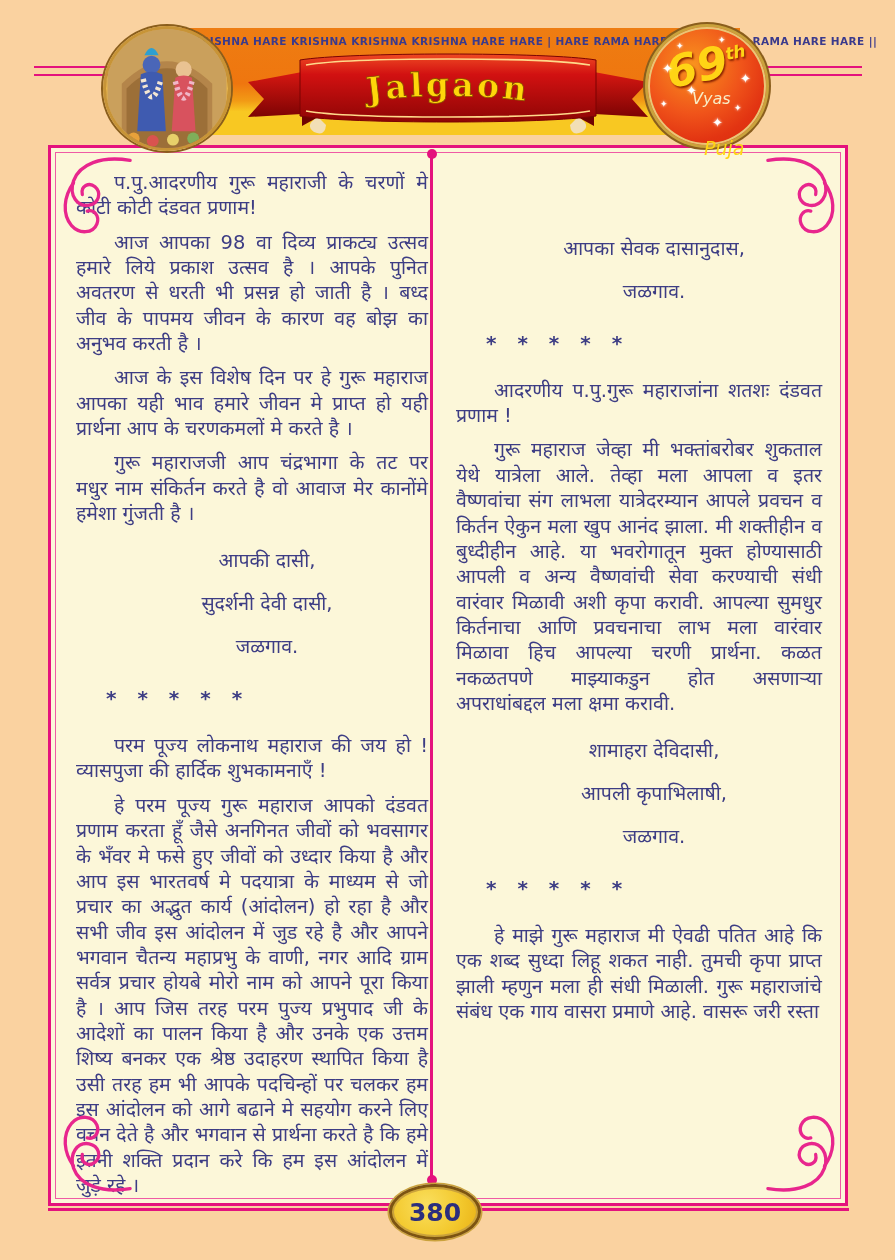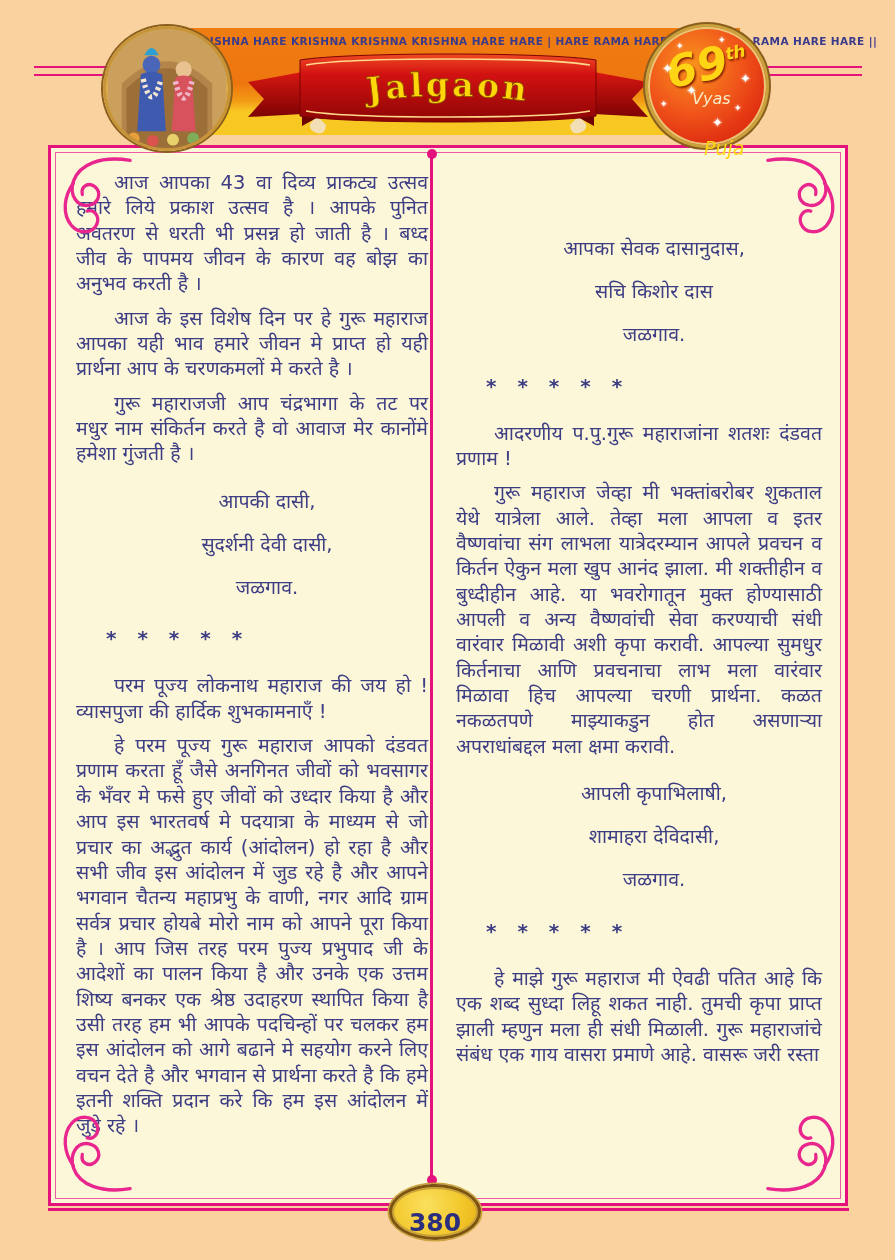--- a/index.html
+++ b/index.html
@@ -61,21 +61,21 @@
   .col-left{left:76px;top:170px;width:352px;}
   .col-right{left:456px;top:170px;width:366px;padding-top:44px;}
   .para{margin:0 0 9px 0;text-indent:38px;}
   .signature{margin:14px 0 4px 30px;line-height:2.2;text-align:center;}
   .separator{margin:16px 0 22px 30px;font-weight:bold;letter-spacing:7px;font-size:20px;text-align:left;}
 
   
   .pagenum{position:absolute;left:389px;top:1184px;width:86px;height:50px;z-index:5;border-radius:50%;
     background:radial-gradient(circle at 40% 35%,#fadf5e 0%,#f3c92e 55%,#e8ae12 100%);
     border:3px solid #7c5412;box-shadow:0 0 0 1.5px #caa23c, inset 0 0 0 2px #caa23c;
-    display:flex;align-items:flex-end;justify-content:center;}
+    display:flex;align-items:center;justify-content:center;}
   .pagenum span{font-size:25px;font-weight:bold;color:#2b2e7e;}
 </style>
 </head>
 <body>
 
 <div class="page">
 
   <div class="frame"></div>
   <div class="bottom-rule"></div>
 
@@ -167,44 +167,44 @@
       <span class="sparkle" style="left: 12px; top: 72px; font-size: 9px;">✦</span>
       <span class="sparkle" style="left: 64px; top: 88px; font-size: 13px;">✦</span>
       <span class="sparkle" style="left: 86px; top: 76px; font-size: 9px;">✦</span>
       <span class="sparkle" style="left: 38px; top: 56px; font-size: 13px;">✦</span>
       <span class="sparkle" style="left: 28px; top: 14px; font-size: 9px;">✦</span>
     </div>
 
   <div class="divider"></div>
 
   <div class="col col-left">
-      <p class="para">आज आपका 43 वा दिव्य प्राकट्य उत्सव हमारे लिये प्रकाश उत्सव है । आपके पुनित अवतरण से धरती भी प्रसन्न हो जाती है । बध्द जीव के पापमय जीवन के कारण वह बोझ का अनुभव करती है ।</p>
+      <p class="para">प.पु.आदरणीय गुरू महाराजी के चरणों मे कोटी कोटी दंडवत प्रणाम!</p>
+      <p class="para">आज आपका 98 वा दिव्य प्राकट्य उत्सव हमारे लिये प्रकाश उत्सव है । आपके पुनित अवतरण से धरती भी प्रसन्न हो जाती है । बध्द जीव के पापमय जीवन के कारण वह बोझ का अनुभव करती है ।</p>
       <p class="para">आज के इस विशेष दिन पर हे गुरू महाराज आपका यही भाव हमारे जीवन मे प्राप्त हो यही प्रार्थना आप के चरणकमलों मे करते है ।</p>
       <p class="para">गुरू महाराजजी आप चंद्रभागा के तट पर मधुर नाम संकिर्तन करते है वो आवाज मेर कानोंमे हमेशा गुंजती है ।</p>
       <div class="signature">
         <div>आपकी दासी,</div>
         <div>सुदर्शनी देवी दासी,</div>
         <div>जळगाव.</div>
       </div>
       <div class="separator">* * * * *</div>
       <p class="para">परम पूज्य लोकनाथ महाराज की जय हो ! व्यासपुजा की हार्दिक शुभकामनाएँ !</p>
       <p class="para">हे परम पूज्य गुरू महाराज आपको दंडवत प्रणाम करता हूँ जैसे अनगिनत जीवों को भवसागर के भँवर मे फसे हुए जीवों को उध्दार किया है और आप इस भारतवर्ष मे पदयात्रा के माध्यम से जो प्रचार का अद्भुत कार्य (आंदोलन) हो रहा है और सभी जीव इस आंदोलन में जुड रहे है और आपने भगवान चैतन्य महाप्रभु के वाणी, नगर आदि ग्राम सर्वत्र प्रचार होयबे मोरो नाम को आपने पूरा किया है । आप जिस तरह परम पुज्य प्रभुपाद जी के आदेशों का पालन किया है और उनके एक उत्तम शिष्य बनकर एक श्रेष्ठ उदाहरण स्थापित किया है उसी तरह हम भी आपके पदचिन्हों पर चलकर हम इस आंदोलन को आगे बढाने मे सहयोग करने लिए वचन देते है और भगवान से प्रार्थना करते है कि हमे इतनी शक्ति प्रदान करे कि हम इस आंदोलन में जुड़े रहे ।</p>
     </div>
   <div class="col col-right">
       <div class="signature">
         <div>आपका सेवक दासानुदास,</div>
-        <div>सचि किशोर दास</div>
         <div>जळगाव.</div>
       </div>
       <div class="separator">* * * * *</div>
       <p class="para">आदरणीय प.पु.गुरू महाराजांना शतशः दंडवत प्रणाम !</p>
       <p class="para">गुरू महाराज जेव्हा मी भक्तांबरोबर शुकताल येथे यात्रेला आले. तेव्हा मला आपला व इतर वैष्णवांचा संग लाभला यात्रेदरम्यान आपले प्रवचन व किर्तन ऐकुन मला खुप आनंद झाला. मी शक्तीहीन व बुध्दीहीन आहे. या भवरोगातून मुक्त होण्यासाठी आपली व अन्य वैष्णवांची सेवा करण्याची संधी वारंवार मिळावी अशी कृपा करावी. आपल्या सुमधुर किर्तनाचा आणि प्रवचनाचा लाभ मला वारंवार मिळावा हिच आपल्या चरणी प्रार्थना. कळत नकळतपणे माझ्याकडुन होत असणाऱ्या अपराधांबद्दल मला क्षमा करावी.</p>
       <div class="signature">
+        <div>शामाहरा देविदासी,</div>
         <div>आपली कृपाभिलाषी,</div>
-        <div>शामाहरा देविदासी,</div>
         <div>जळगाव.</div>
       </div>
       <div class="separator">* * * * *</div>
       <p class="para">हे माझे गुरू महाराज मी ऐवढी पतित आहे कि एक शब्द सुध्दा लिहू शकत नाही. तुमची कृपा प्राप्त झाली म्हणुन मला ही संधी मिळाली. गुरू महाराजांचे संबंध एक गाय वासरा प्रमाणे आहे. वासरू जरी रस्ता</p>
     </div>
 
   <div class="pagenum">
     <span>380</span>
   </div>
 

